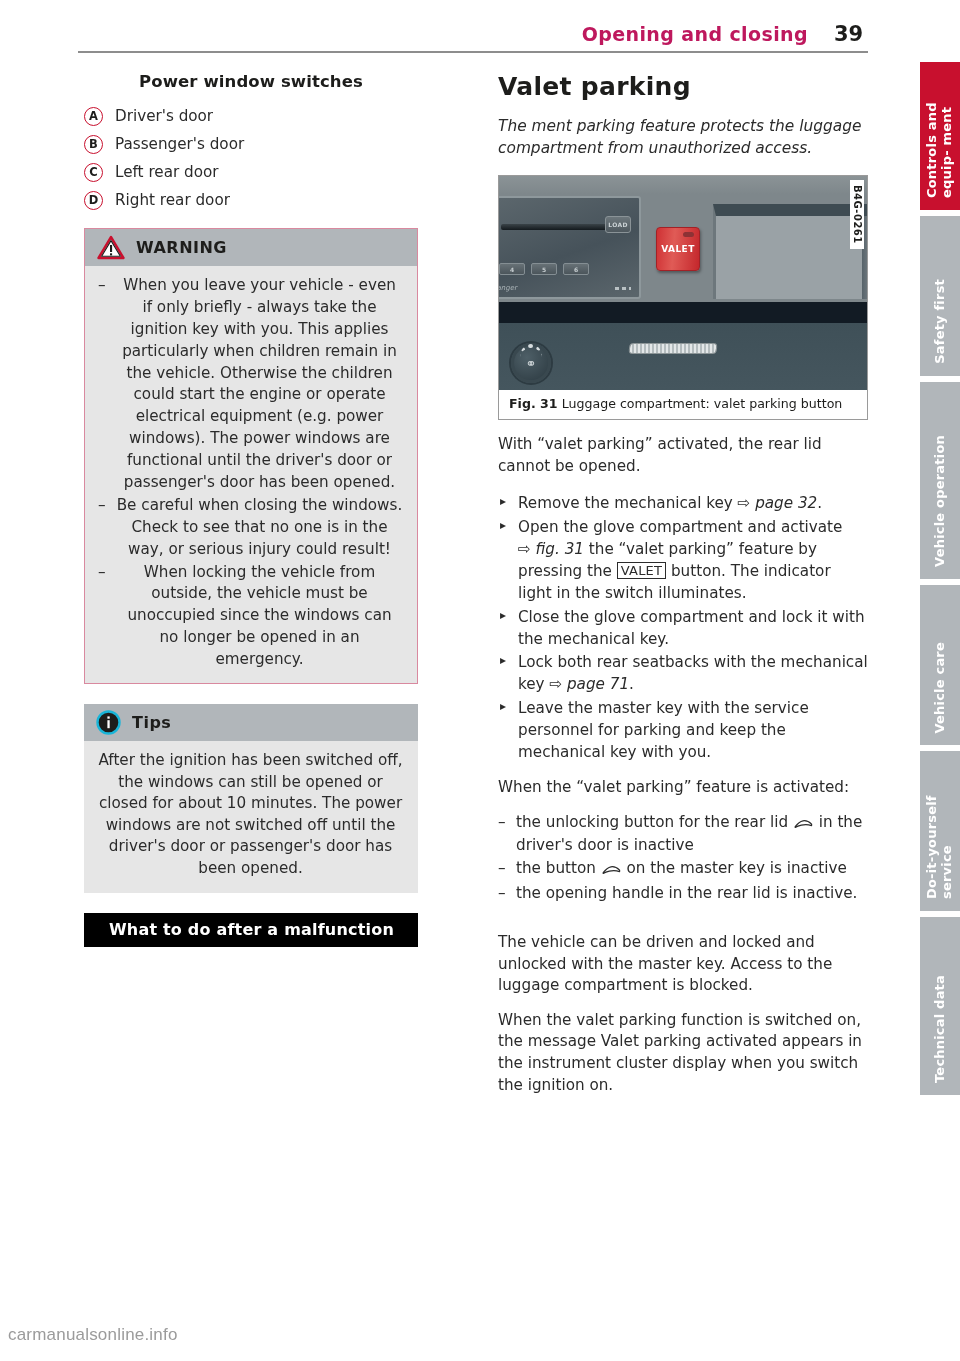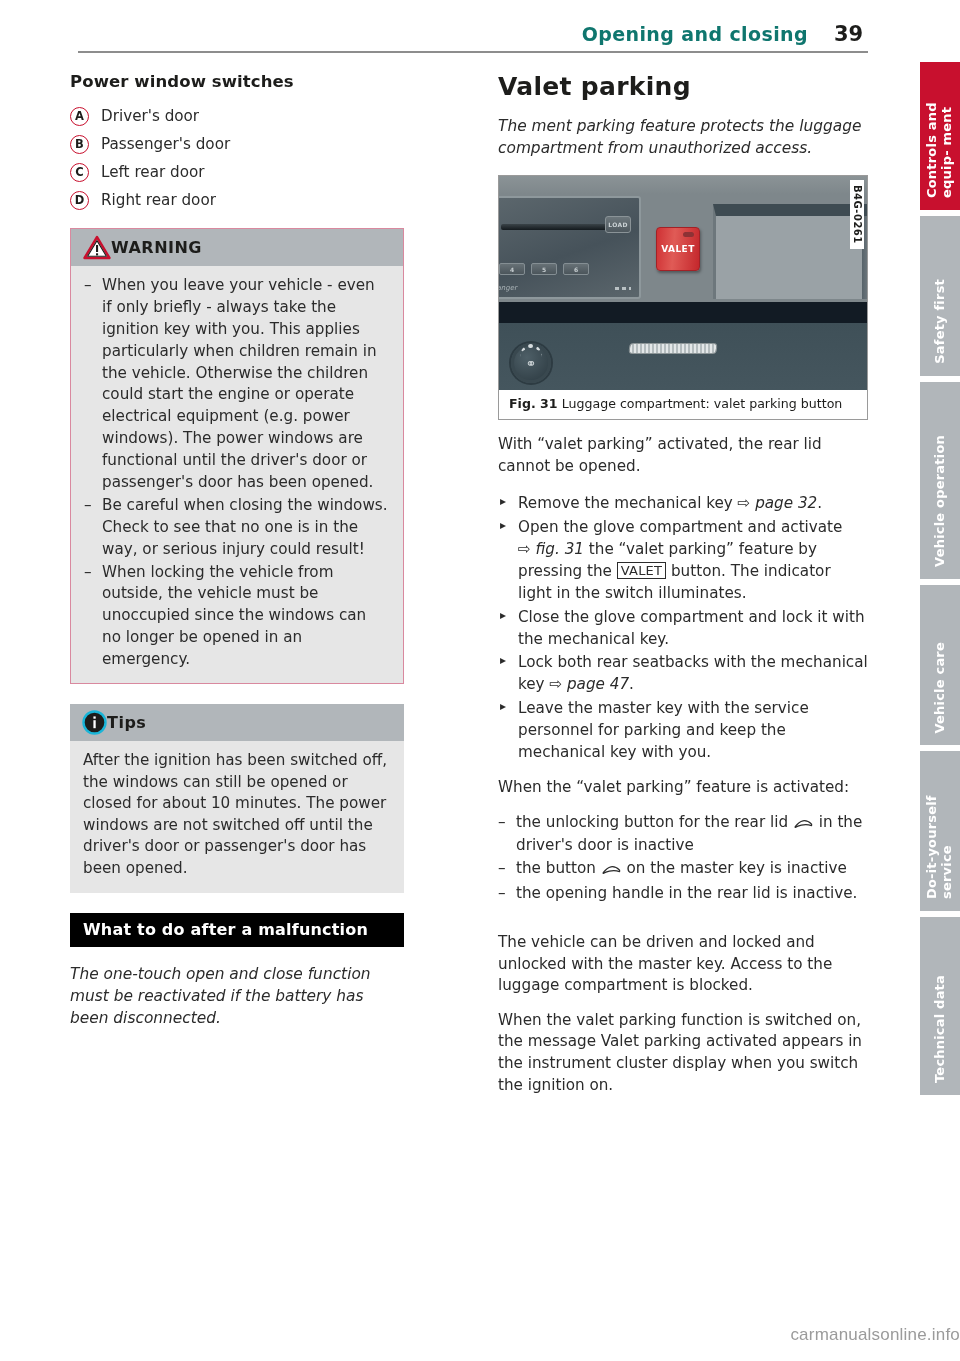--- a/index.html
+++ b/index.html
@@ -22,31 +22,31 @@
     height: 40px;
   }
   #header-inner {
     display: flex; align-items: baseline; justify-content: flex-end;
     gap: 26px;
     padding-bottom: 5px;
     border-bottom: 2px solid #8d8d8d;
   }
   .header-title {
     font-size: 19px; font-weight: bold; letter-spacing: .4px;
-    color: #0f766e;
+    color: #be185d;
   }
   .header-page {
     font-size: 21px; font-weight: bold; color: #1d1d1b;
     min-width: 34px; text-align: left;
   }
 
   
   #col-left {
     position: absolute;
-    left: 70px; top: 72px; width: 334px;
+    left: 84px; top: 72px; width: 334px; text-align: center;
   }
   #col-right {
     position: absolute;
     left: 498px; top: 72px; width: 370px;
   }
 
   h2.section-title {
     font-size: 16.5px; font-weight: bold; margin: 0 0 16px 0;
     color: #1d1d1b; letter-spacing: .1px;
   }
@@ -75,21 +75,21 @@
     color: #1d1d1b;
     font-size: 11.5px; font-weight: bold;
     display: flex; align-items: center; justify-content: center;
     line-height: 1;
   }
 
   
   .callout { margin: 0 0 20px 0; }
   .callout-head {
     background: #b1b6ba;
-    display: flex; align-items: center; 
+    display: flex; align-items: center; gap: 11px;
     padding: 6px 10px 6px 12px;
   }
   .callout-head .label {
     font-size: 16px; font-weight: bold; color: #1d1d1b;
     letter-spacing: .5px;
   }
   .callout-body {
     background: #e6e6e6;
     padding: 9px 14px 11px 13px;
   }
@@ -296,22 +296,22 @@
     transform: rotate(180deg);
     text-align: left;
     line-height: 1.12;
     max-height: 100%;
   }
   .tab.active { background: #c8102e; }
 
   
   #watermark {
     position: absolute;
-    left: 0; right: 0; bottom: 16px;
-    text-align: right;
+    left: 8px; right: 0; bottom: 16px;
+    text-align: left;
     color: #9b9b9b;
     font-size: 17px;
     font-family: "Liberation Sans", sans-serif;
     letter-spacing: .2px;
   }
 </style>
 </head>
 <body>
 
 <div id="header">
@@ -376,21 +376,20 @@
       </span>
       <span class="label">Tips</span>
     </div>
     <div class="callout-body">
       <p style="margin:0">After the ignition has been switched off, the windows can still be opened or closed for about 10 minutes. The power windows are not switched off until the driver's door or passenger's door has been opened.</p>
     </div>
   </div>
 
   <div class="red-bar">What to do after a malfunction</div>
 
-  <p class="intro-italic">The one-touch open and close function must be reactivated if the battery has been disconnected.</p>
 
 </div>
 
 <div id="col-right">
 
   <h1 class="big-title">Valet parking</h1>
 
   <p class="intro-italic">The ment parking feature protects the luggage compartment from unauthorized access.</p>
 
   <figure class="fig">
@@ -434,21 +433,21 @@
 
   <p>With “valet parking” activated, the rear lid cannot be opened.</p>
 
   <ul class="arrowlist">
     <li><span>Remove the mechanical key </span><span class="ref">⇨ page 32</span><span>.</span></li>
 
     <li><span>Open the glove compartment and activate </span><span class="ref">⇨ fig. 31</span><span> the “valet parking” feature by pressing the </span><span class="keycap">VALET</span><span> button. The indicator light in the switch illuminates.</span></li>
 
     <li><span>Close the glove compartment and lock it with the mechanical key.</span></li>
 
-    <li><span>Lock both rear seatbacks with the mechanical key </span><span class="ref">⇨ page 47</span><span>.</span></li>
+    <li><span>Lock both rear seatbacks with the mechanical key </span><span class="ref">⇨ page 71</span><span>.</span></li>
 
     <li><span>Leave the master key with the service personnel for parking and keep the mechanical key with you.</span></li>
   </ul>
 
   <p>When the “valet parking” feature is activated:</p>
 
   <ul class="dashlist" style="margin-bottom:27px">
     <li><span>the unlocking button for the rear lid </span><span class="trunk-icon">
           <svg width="19" height="10" viewBox="0 0 19 10" xmlns="http://www.w3.org/2000/svg">
             <path d="M1.2 7.6 C3 5.2 5.6 2.4 9 1.8 C12.6 1.2 15.6 3.2 17.6 5.2 L17.6 6.6 C14.4 5.6 10.8 5.4 7.4 6.2 C5.2 6.7 3 7.4 1.2 8.4 Z" fill="none" stroke="#2b2b2b" stroke-width="1.2" stroke-linejoin="round"></path>

